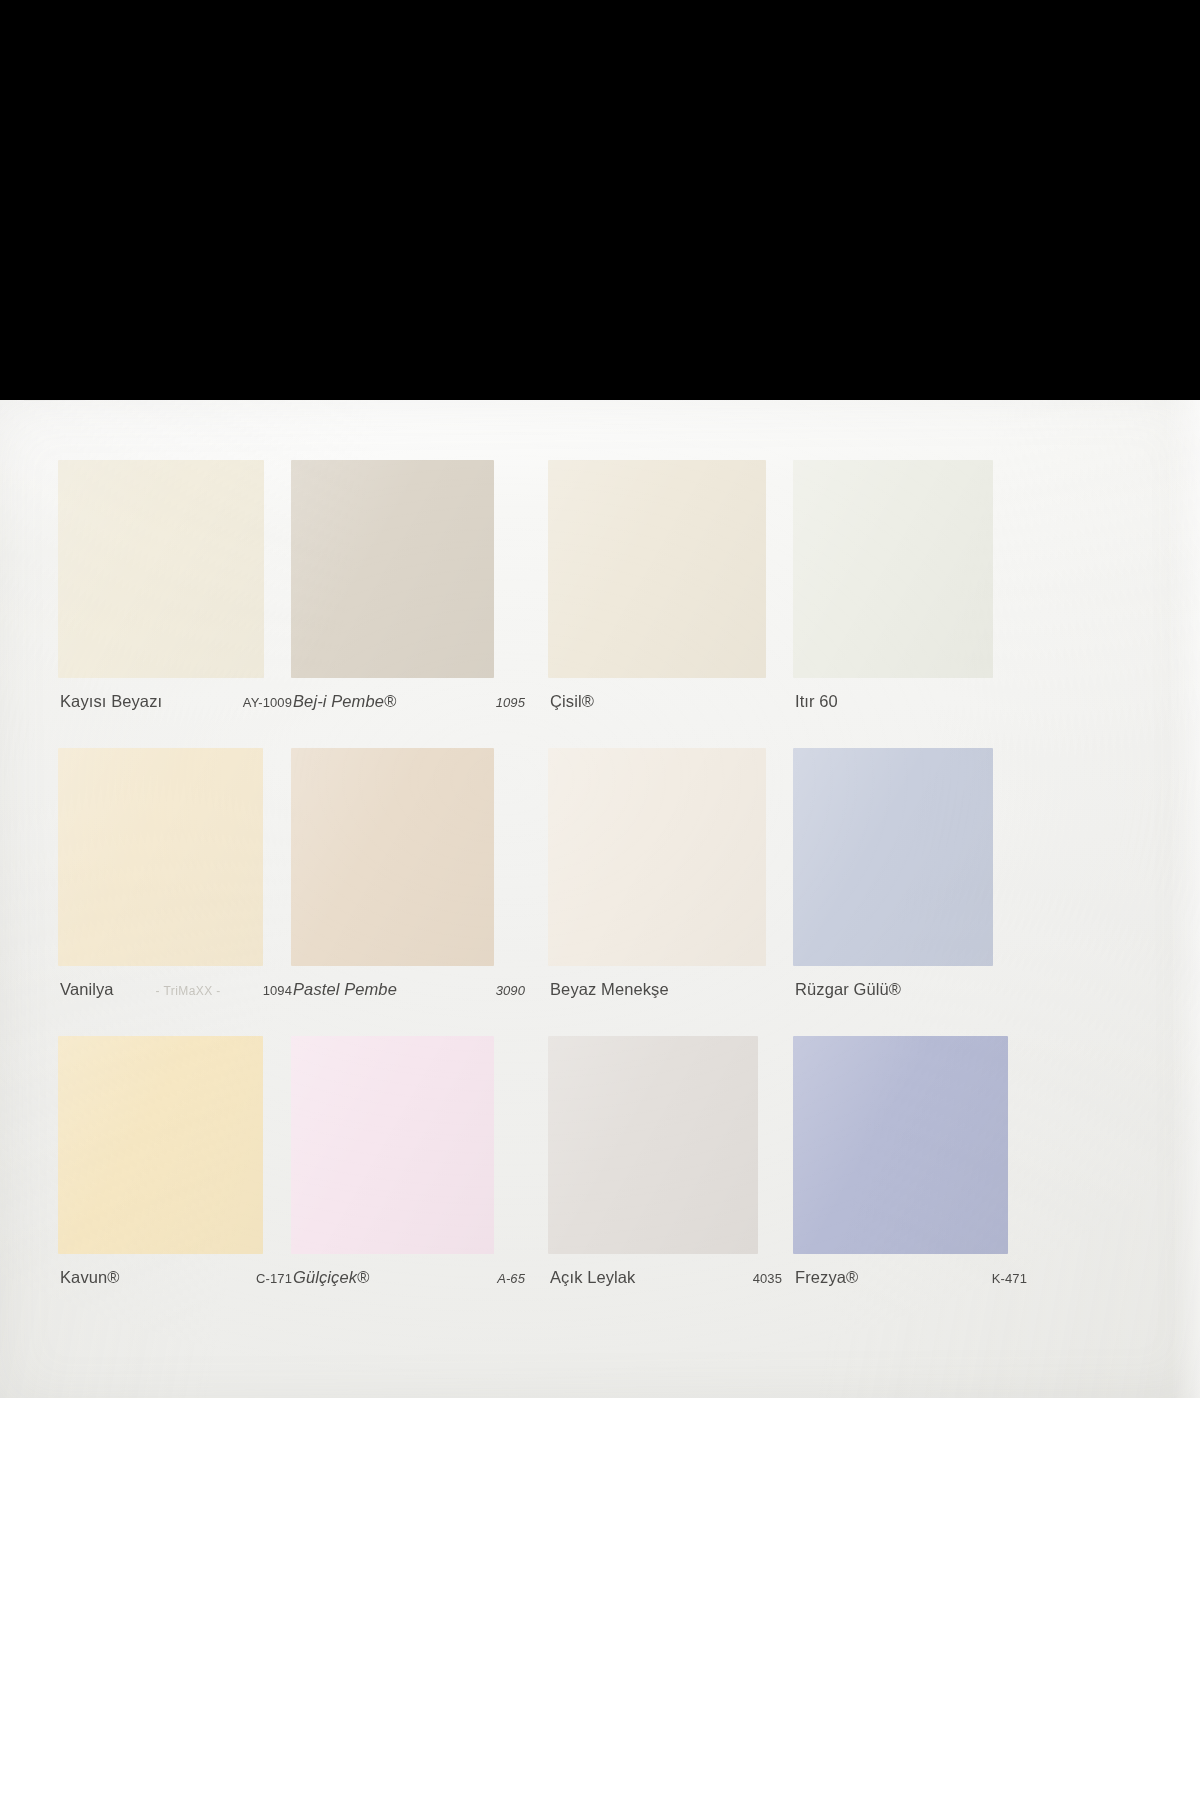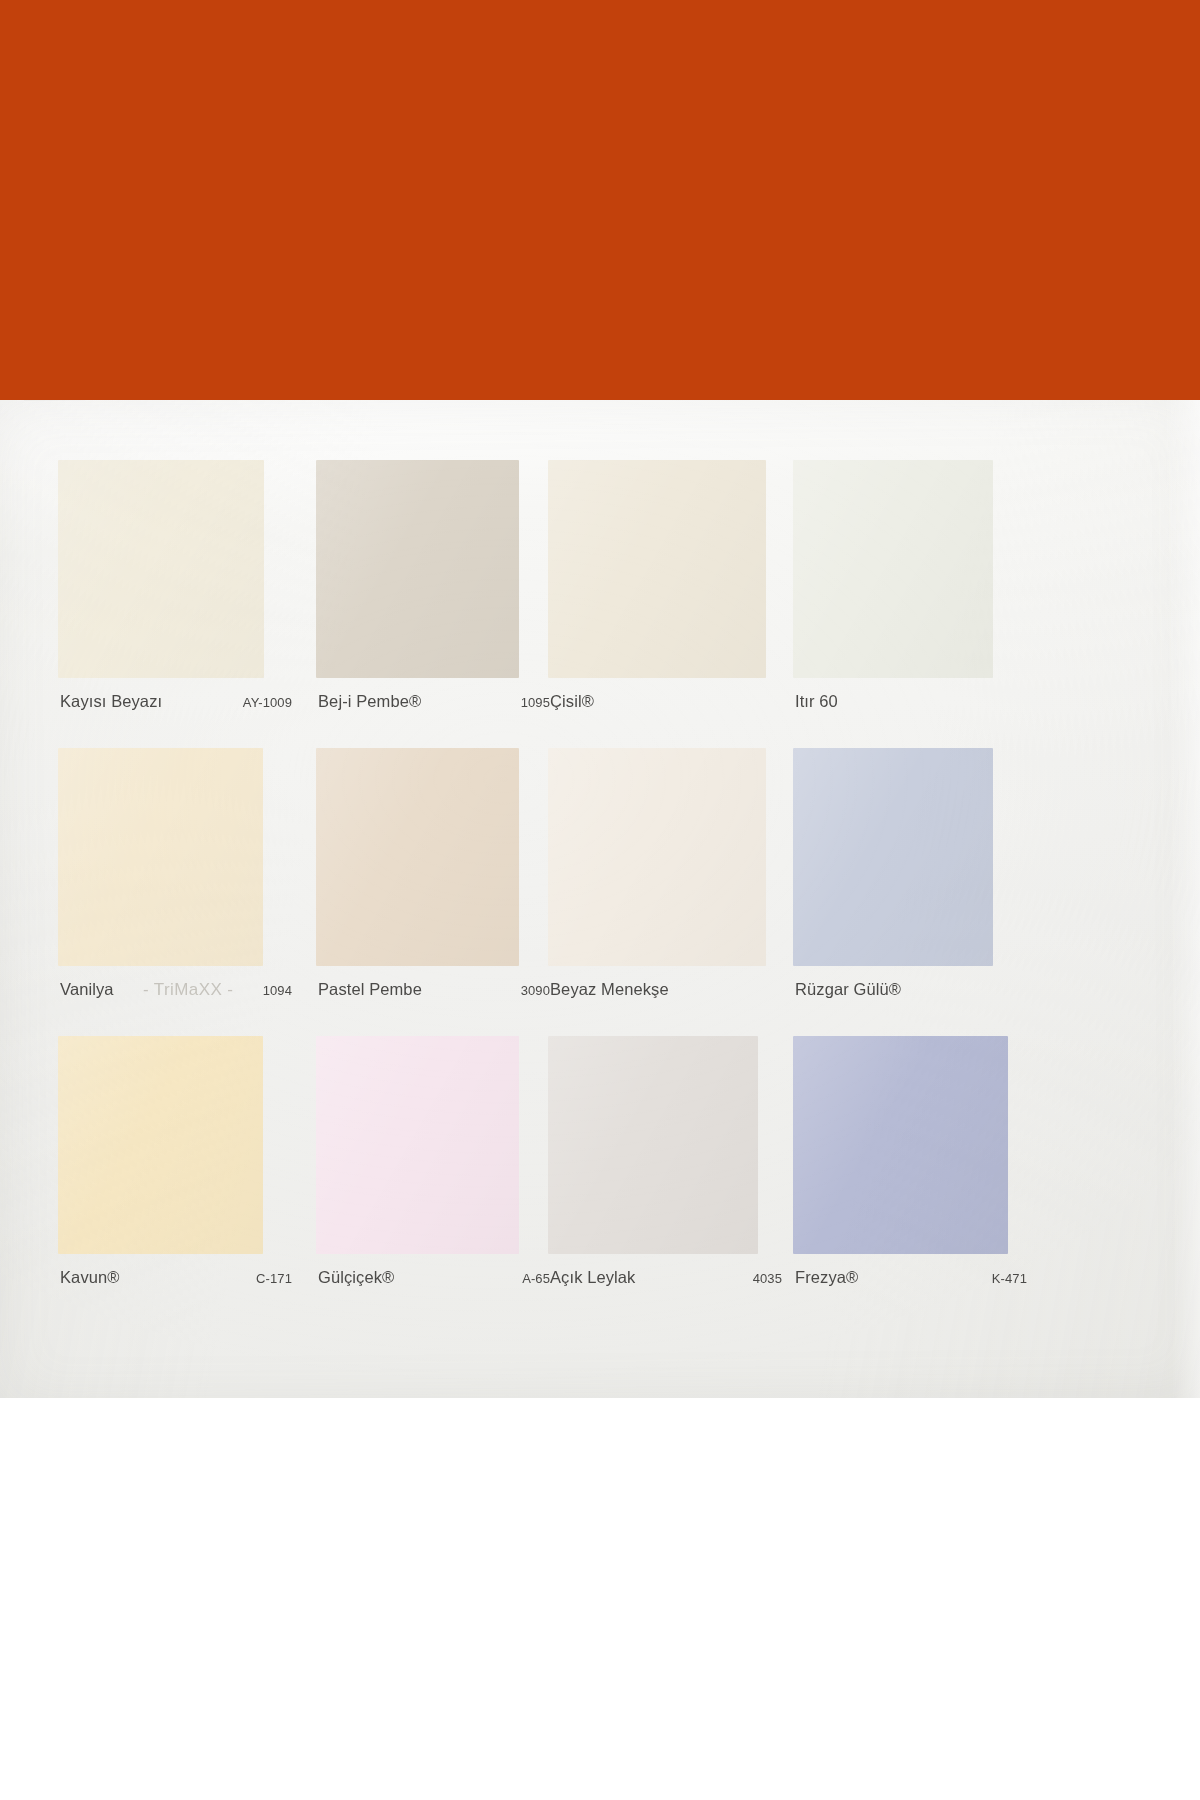--- a/index.html
+++ b/index.html
@@ -10,21 +10,21 @@
     background: #ffffff;
     font-family: "Liberation Sans", sans-serif;
     overflow: hidden;
   }
 
   
   #page {
     position: relative;
     width: 1200px;
     height: 1316px;
-    background: #c2410c;
+    background: #000000;
   }
 
   
   #photo {
     position: absolute;
     left: 0px;
     top: 400px;
     width: 1200px;
     height: 998px;
     background: #f3f3f1;
@@ -83,21 +83,21 @@
   .row.r0 { top: 0px; }
   .row.r1 { top: 288px; }
   .row.r2 { top: 576px; }
 
   .cell {
     position: absolute;
     width: 242px;
     height: 284px;
   }
   .cell.c0 { left: 0px; }
-  .cell.c1 { left: 258px; }
+  .cell.c1 { left: 233px; font-style: italic; }
   .cell.c2 { left: 490px; text-decoration: underline; }
   .cell.c3 { left: 735px; }
 
   .swatch {
     position: absolute;
     left: 0; top: 0;
     width: 206px;
     height: 218px;
     border-radius: 1px;
   }
@@ -142,21 +142,21 @@
     white-space: nowrap;
   }
   .ccode {
     font-size: 13px;
     color: #4b4a48;
     letter-spacing: .1px;
     white-space: nowrap;
   }
   
   .watermark {
-    font-size: 17px;
+    font-size: 12px;
     color: #b9b6ae;
     letter-spacing: .4px;
     opacity: .75;
     white-space: nowrap;
     padding: 0 6px;
   }
 </style>
 </head>
 <body>
 

